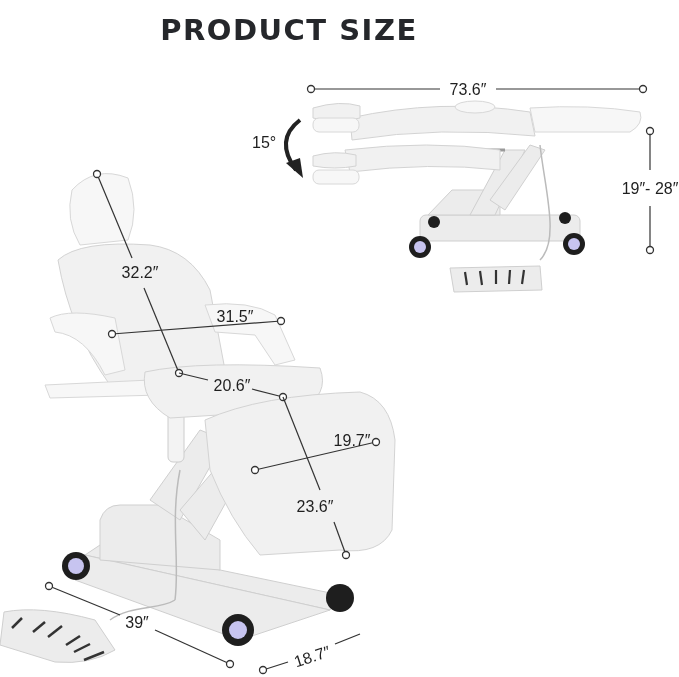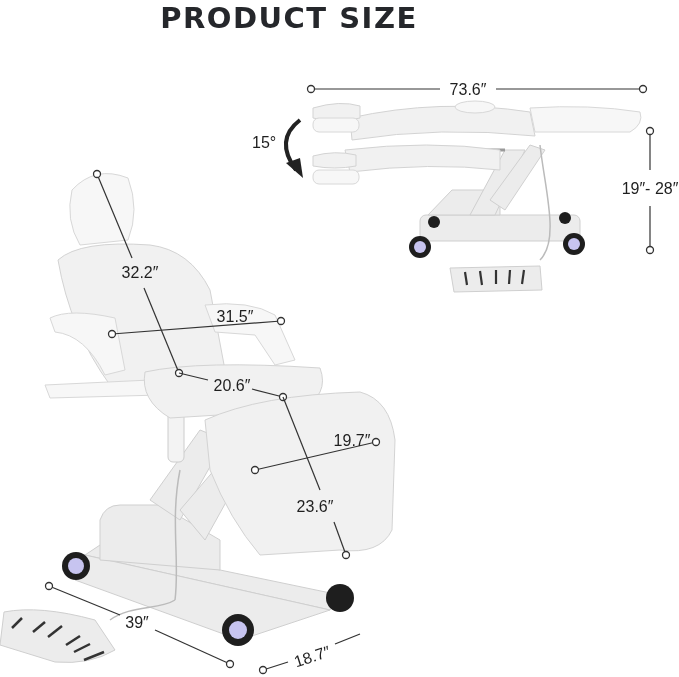--- a/index.html
+++ b/index.html
@@ -1,18 +1,18 @@
 <!DOCTYPE html>
 <html><head>
 <meta charset="utf-8">
 <style>
   html, body { margin: 0; padding: 0; background: #ffffff; }
   body { width: 679px; height: 677px; position: relative; overflow: hidden; font-family: "Liberation Sans", sans-serif; }
   .title {
-    position: absolute; left: 0; top: 0; width: 578px; text-align: center;
+    position: absolute; left: 0; top: 12px; width: 578px; text-align: center;
     font-family: "DejaVu Sans", sans-serif; font-size: 29px; font-weight: bold;
     letter-spacing: 1.5px; color: #25272b; line-height: 36px; padding-top: 0px;
   }
   svg { position: absolute; left: 0; top: 0; }
   .dim-label { font-family: "Liberation Sans", sans-serif; font-size: 16px; fill: #1f1f1f; }
   .dim-line { stroke: #333; stroke-width: 1.2; fill: none; }
   .dot { fill: #fff; stroke: #333; stroke-width: 1.3; }
   .body-w { fill: #f1f1f1; stroke: #d3d3d3; stroke-width: 1; }
   .body-w2 { fill: #f7f7f7; stroke: #d8d8d8; stroke-width: 1; }
   .base { fill: #ececec; stroke: #cfcfcf; stroke-width: 1; }

